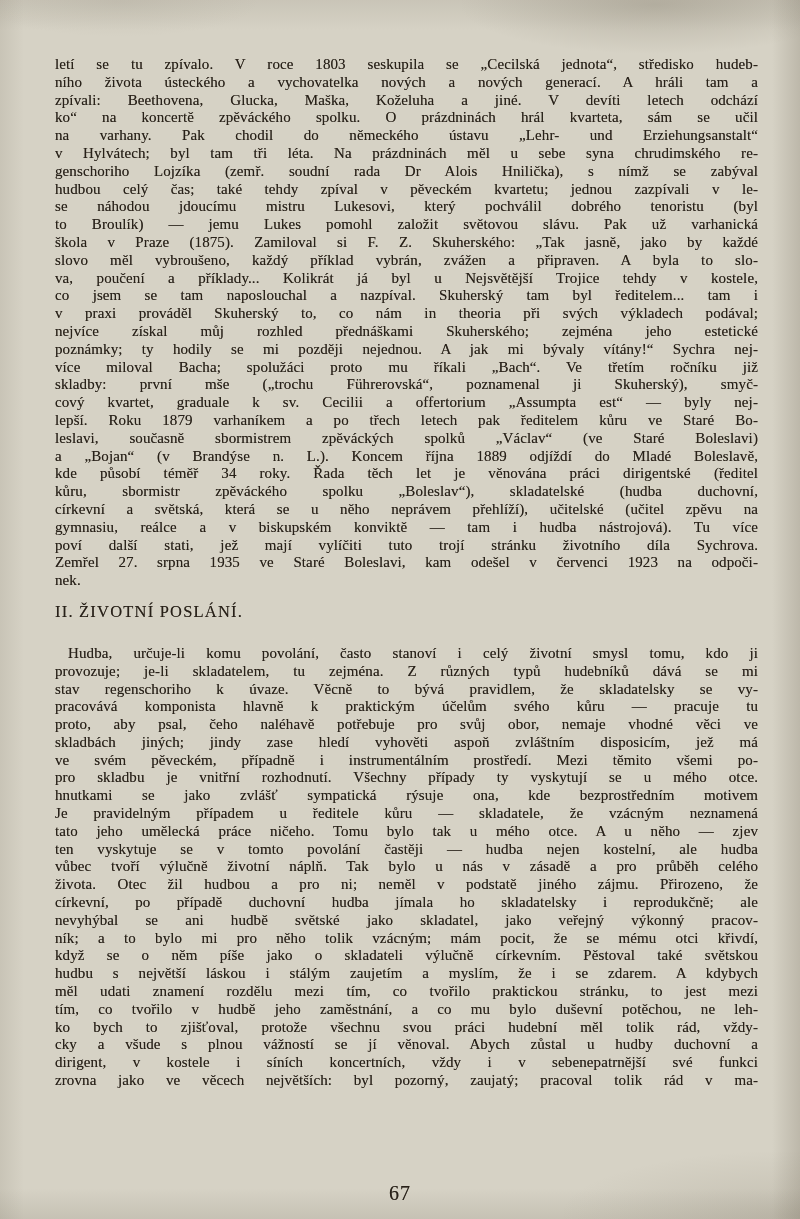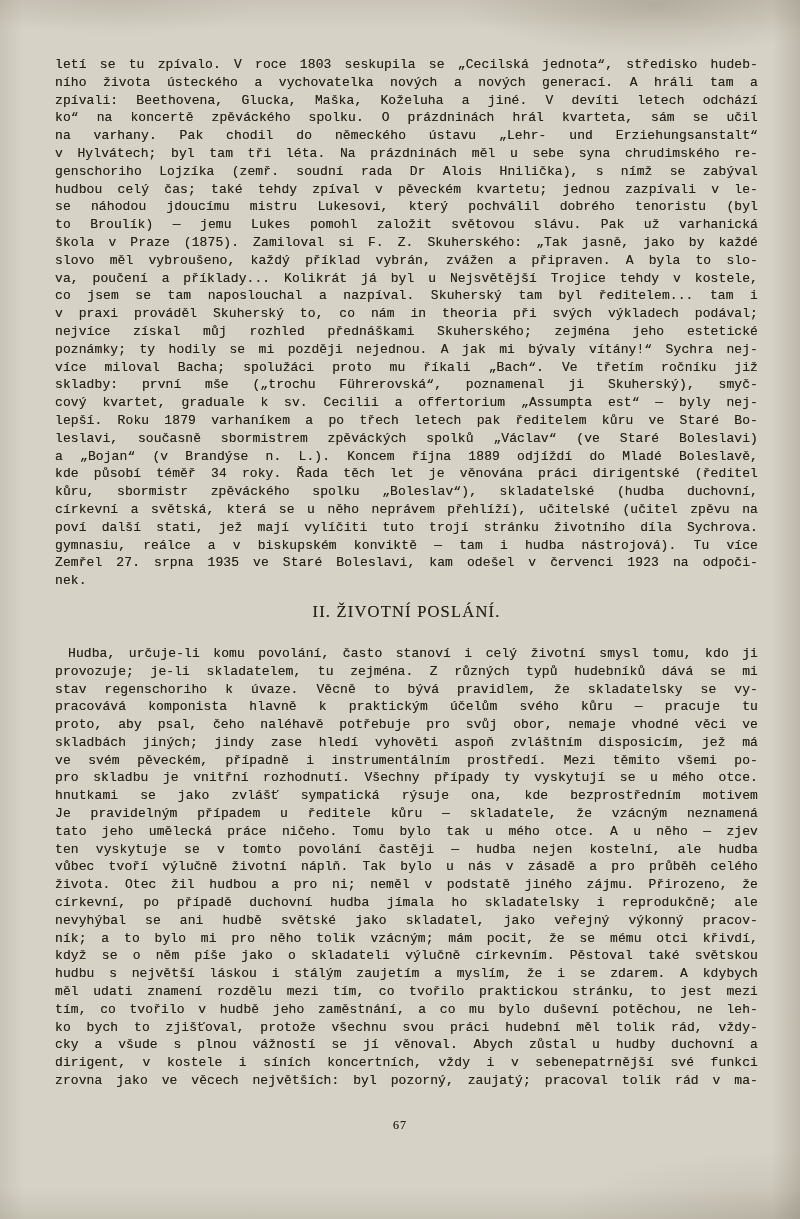--- a/index.html
+++ b/index.html
@@ -24,48 +24,46 @@
     color: #282119;
   }
   .text-block {
     position: absolute;
     left: 55px;
     top: 56px;
     width: 703px;
   }
   .paragraph { margin: 0; padding: 0; }
   .line {
-    font-size: 13px;
+    font-size: 15px;
     line-height: 17.8px;
     text-align: justify;
     text-align-last: justify;
     white-space: normal;
     letter-spacing: 0.1px;
     text-shadow: 0 0 0.6px rgba(42,34,26,0.55);
-    font-family: Liberation Mono, monospace;
   }
   
   .p-flush .line:last-child { text-align-last: left; }
   
   .p-indent .line:first-child { text-indent: 13px; }
   .section-heading {
     margin: 12px 0 23px 0;
-    text-align: center;
     font-size: 16.5px;
     font-weight: normal;
     letter-spacing: 1.2px;
     text-shadow: 0 0 0.6px rgba(42,34,26,0.55);
   }
   .page-number {
     position: absolute;
     left: 0;
-    top: 1118px;
+    top: 1182px;
     width: 100%;
     text-align: center;
-    font-size: 12px;
+    font-size: 20px;
     letter-spacing: 1px;
     text-shadow: 0 0 0.6px rgba(42,34,26,0.55);
   }
 </style>
 </head>
 <body>
 
 <div class="page">
   <div class="text-block">
     <div class="paragraph p-flush">
@@ -88,22 +86,22 @@
         <div class="line">poznámky; ty hodily se mi později nejednou. A jak mi bývaly vítány!“ Sychra nej-</div>
         <div class="line">více miloval Bacha; spolužáci proto mu říkali „Bach“. Ve třetím ročníku již</div>
         <div class="line">skladby: první mše („trochu Führerovská“, poznamenal ji Skuherský), smyč-</div>
         <div class="line">cový kvartet, graduale k sv. Cecilii a offertorium „Assumpta est“ — byly nej-</div>
         <div class="line">lepší. Roku 1879 varhaníkem a po třech letech pak ředitelem kůru ve Staré Bo-</div>
         <div class="line">leslavi, současně sbormistrem zpěváckých spolků „Václav“ (ve Staré Boleslavi)</div>
         <div class="line">a „Bojan“ (v Brandýse n. L.). Koncem října 1889 odjíždí do Mladé Boleslavě,</div>
         <div class="line">kde působí téměř 34 roky. Řada těch let je věnována práci dirigentské (ředitel</div>
         <div class="line">kůru, sbormistr zpěváckého spolku „Boleslav“), skladatelské (hudba duchovní,</div>
         <div class="line">církevní a světská, která se u něho neprávem přehlíží), učitelské (učitel zpěvu na</div>
+        <div class="line">gymnasiu, reálce a v biskupském konviktě — tam i hudba nástrojová). Tu více</div>
         <div class="line">poví další stati, jež mají vylíčiti tuto trojí stránku životního díla Sychrova.</div>
-        <div class="line">gymnasiu, reálce a v biskupském konviktě — tam i hudba nástrojová). Tu více</div>
         <div class="line">Zemřel 27. srpna 1935 ve Staré Boleslavi, kam odešel v červenci 1923 na odpoči-</div>
         <div class="line">nek.</div>
       </div>
     <h2 class="section-heading">II. ŽIVOTNÍ POSLÁNÍ.</h2>
     <div class="paragraph p-indent">
         <div class="line">Hudba, určuje-li komu povolání, často stanoví i celý životní smysl tomu, kdo ji</div>
         <div class="line">provozuje; je-li skladatelem, tu zejména. Z různých typů hudebníků dává se mi</div>
         <div class="line">stav regenschoriho k úvaze. Věcně to bývá pravidlem, že skladatelsky se vy-</div>
         <div class="line">pracovává komponista hlavně k praktickým účelům svého kůru — pracuje tu</div>
         <div class="line">proto, aby psal, čeho naléhavě potřebuje pro svůj obor, nemaje vhodné věci ve</div>

